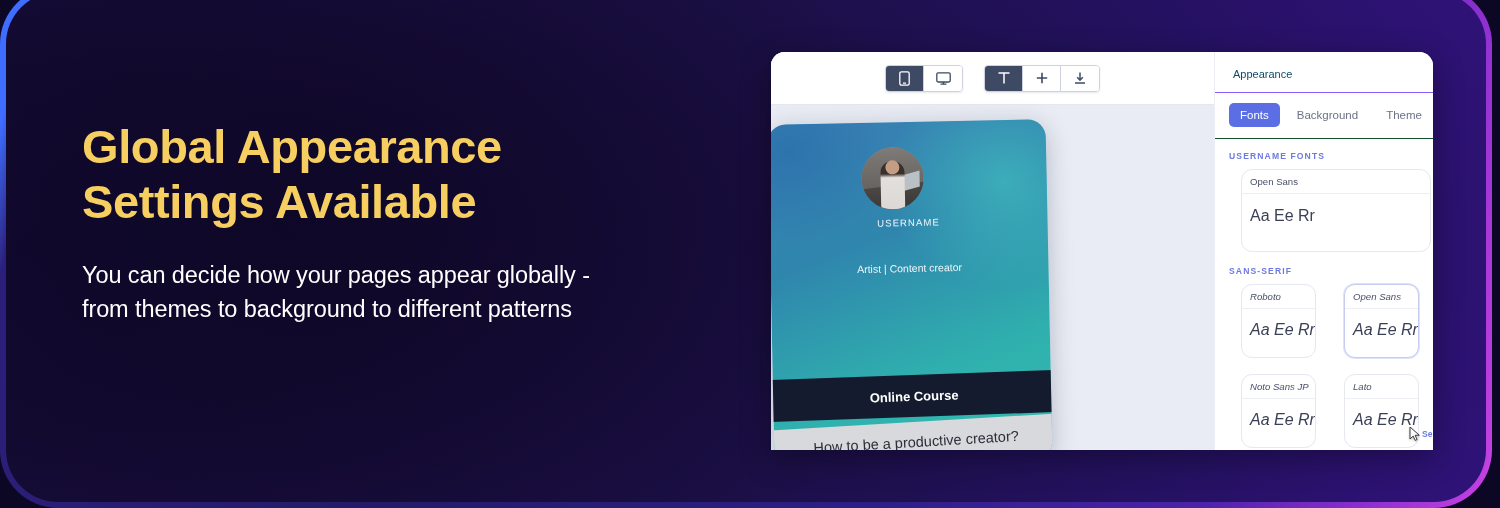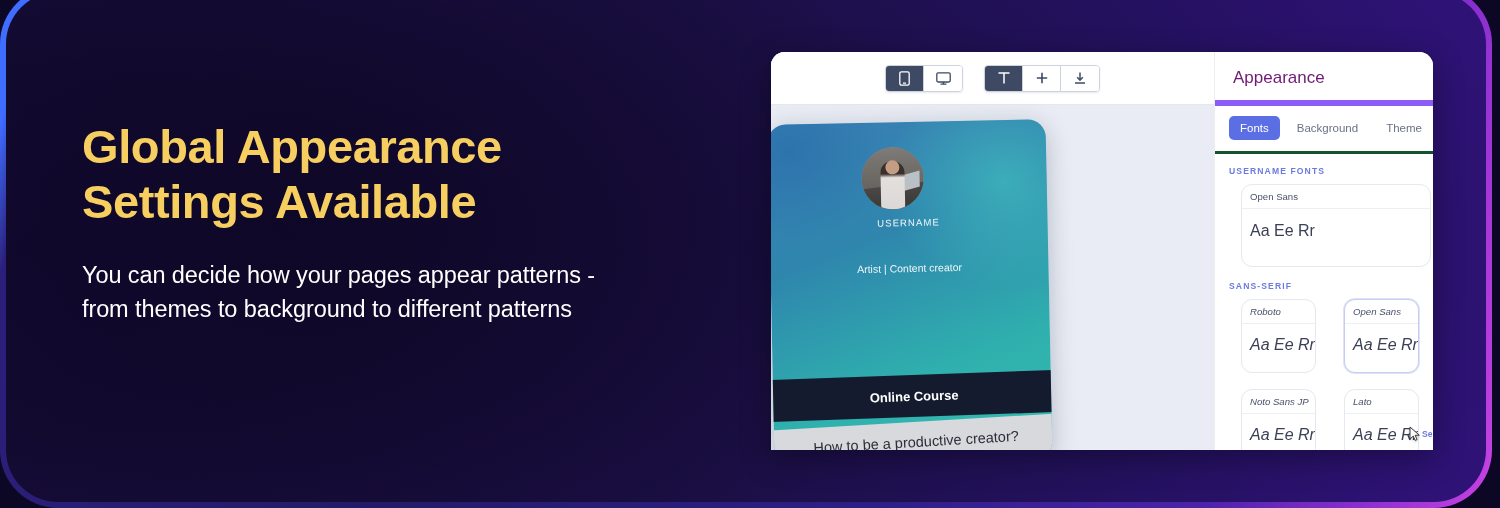--- a/index.html
+++ b/index.html
@@ -212,30 +212,30 @@
   
   .panel {
     position: relative;
     width: 219px; height: 100%;
     background: #ffffff;
     border-left: 1px solid #eceef3;
     overflow: hidden;
   }
   .panel-title {
     padding: 16px 18px 12px;
-    color: #701a75;
-    font-size: 17px;
-    border-bottom: 6px solid #8b5cf6;
+    color: #0c4a6e;
+    font-size: 11px;
+    border-bottom: 1px solid #8b5cf6;
   }
   .panel-tabs {
     display: flex;
     align-items: center;
     gap: 6px;
     padding: 10px 14px 11px;
-    border-bottom: 3px solid #14532d;
+    border-bottom: 1px solid #14532d;
   }
   .tab {
     font-size: 11.5px;
     color: #6b7287;
     padding: 6px 11px;
     border-radius: 5px;
     white-space: nowrap;
   }
   .tab.active {
     background: #5b6ee4;
@@ -306,21 +306,21 @@
   <div class="frame-border">
     <div class="frame-inner">
       <div class="bg-noise"></div>
 
       <div class="copy">
         <div class="headline">
           <div>Global Appearance</div>
           <div>Settings Available</div>
         </div>
         <div class="subcopy">
-          <div>You can decide how your pages appear patterns -</div>
+          <div>You can decide how your pages appear globally -</div>
           <div>from themes to background to different patterns</div>
         </div>
       </div>
 
       <div class="app-shot">
 
         <div class="editor">
           <div class="editor-topbar">
 
             <div class="btn-group">

